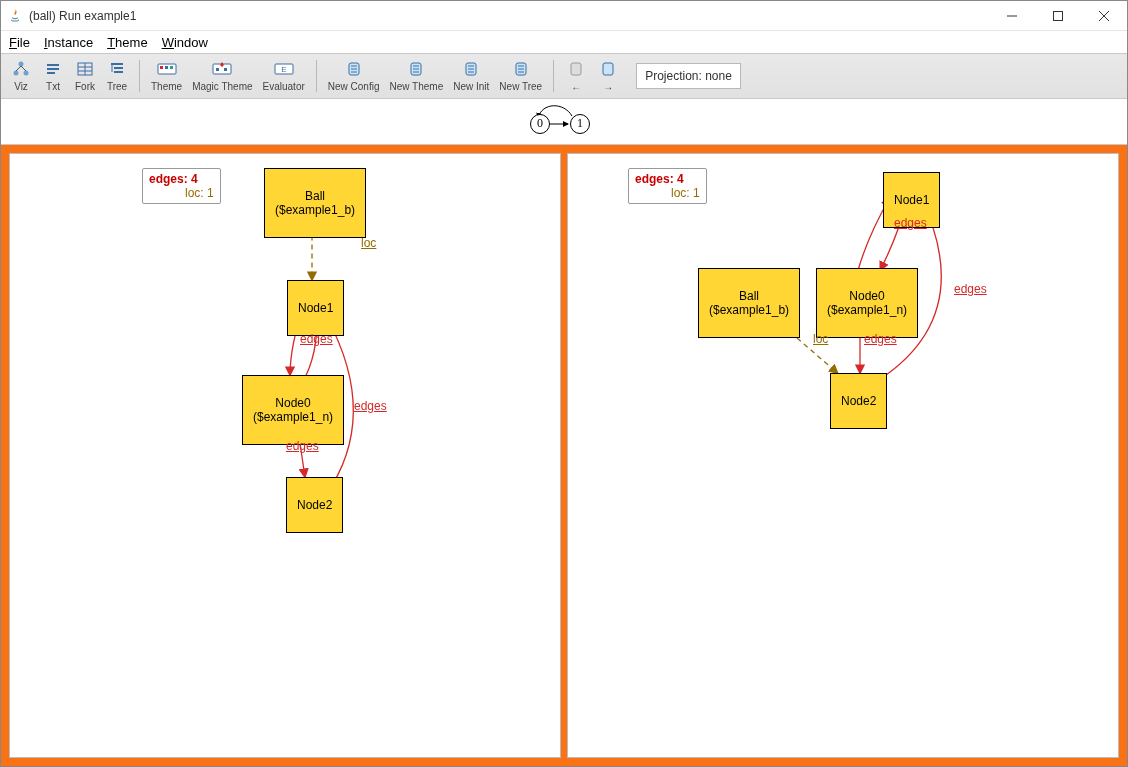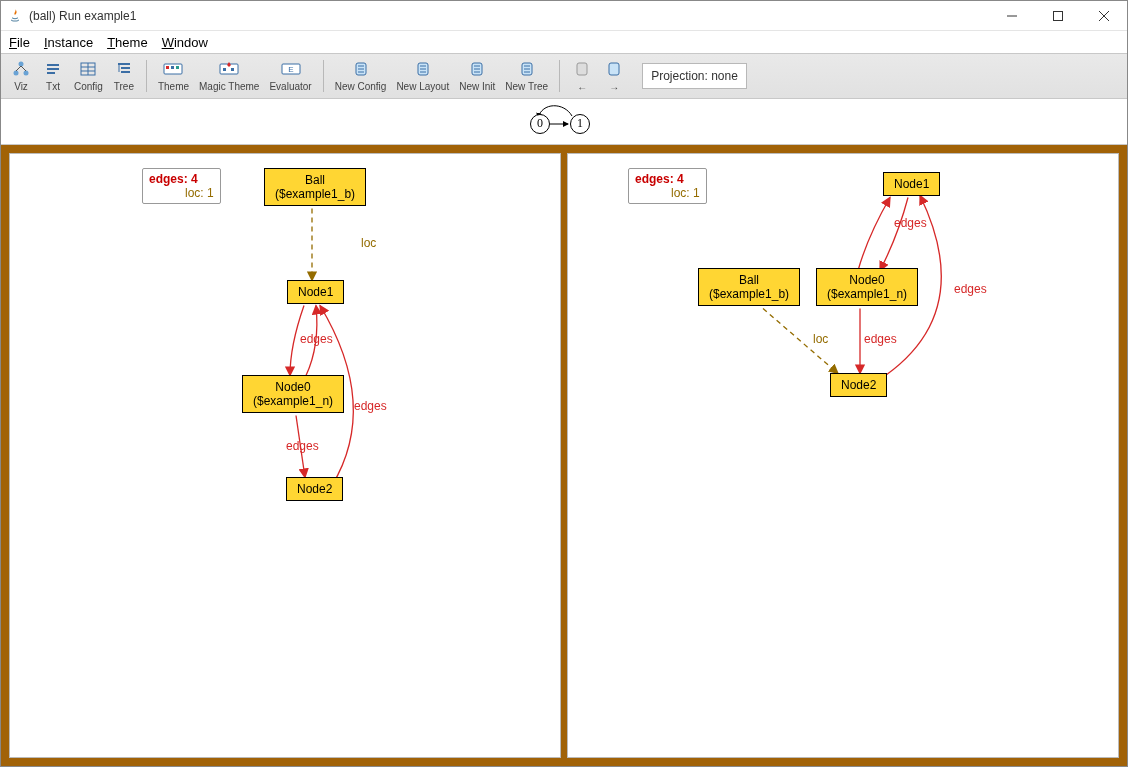--- a/index.html
+++ b/index.html
@@ -100,61 +100,62 @@
     width: 20px; height: 20px; border-radius: 50%;
     background: #fff; border: 1px solid #000;
     display: flex; align-items: center; justify-content: center;
     font-size: 12px; font-family: serif;
   }
 
   
   .panes {
     flex: 1;
     display: flex;
-    background: #a16207;
+    background: #f97316;
     padding: 8px;
     gap: 6px;
   }
   .pane {
     flex: 1;
     border: 1px solid #bbb;
     position: relative;
     background: #ffffff;
     overflow: hidden;
   }
 
   
   .node {
     position: absolute;
     background: #ffd633;
     border: 1px solid #000;
     text-align: center;
     font-family: "Lucida Sans", Verdana, sans-serif;
     font-size: 12px;
-    padding: 4px 10px;
+    padding: 20px 10px;
     white-space: nowrap;
   }
 
   .info-box {
     position: absolute;
     background: #fff;
     border: 1px solid #999;
     border-radius: 2px;
     padding: 3px 6px;
     font-size: 12px;
     font-family: Verdana, sans-serif;
   }
   .info-box .k1 { color: #c80000; font-weight: bold; }
   .info-box .k2 { color: #946c00; font-weight: normal; margin-left: 36px; }
 
   
   .elabel {
     position: absolute;
     font-size: 12px;
     font-family: Verdana, sans-serif;
+    text-decoration: underline;
   }
   .elabel.red { color: #d62828; }
   .elabel.brown { color: #946c00; padding-left: 45px; }
 
   svg.edges { position: absolute; top: 0; left: 0; width: 100%; height: 100%; pointer-events: none; }
 </style>
 </head>
 <body>
 
 <div class="window">
@@ -219,21 +220,21 @@
       </div>
       <div class="tb-btn">
         <span class="tb-icon">
           <svg width="16" height="14">
               <rect x="1" y="1" width="14" height="12" fill="none" stroke="#3b6ea5"></rect>
               <line x1="1" y1="5" x2="15" y2="5" stroke="#3b6ea5"></line>
               <line x1="1" y1="9" x2="15" y2="9" stroke="#3b6ea5"></line>
               <line x1="8" y1="1" x2="8" y2="13" stroke="#3b6ea5"></line>
             </svg>
         </span>
-        <span>Config</span>
+        <span>Fork</span>
       </div>
       <div class="tb-btn">
         <span class="tb-icon">
           <svg width="16" height="14">
               <line x1="2" y1="2" x2="14" y2="2" stroke="#3b6ea5" stroke-width="2"></line>
               <line x1="5" y1="6" x2="14" y2="6" stroke="#3b6ea5" stroke-width="2"></line>
               <line x1="5" y1="10" x2="14" y2="10" stroke="#3b6ea5" stroke-width="2"></line>
               <line x1="3" y1="3" x2="3" y2="10" stroke="#3b6ea5"></line>
             </svg>
         </span>
@@ -289,21 +290,21 @@
       </div>
       <div class="tb-btn">
         <span class="tb-icon">
           <svg width="16" height="16">
               <rect x="3" y="2" width="10" height="12" rx="2" fill="#c9e3f7" stroke="#3b6ea5"></rect>
               <line x1="5" y1="5" x2="11" y2="5" stroke="#3b6ea5"></line>
               <line x1="5" y1="8" x2="11" y2="8" stroke="#3b6ea5"></line>
               <line x1="5" y1="11" x2="11" y2="11" stroke="#3b6ea5"></line>
             </svg>
         </span>
-        <span>New Layout</span>
+        <span>New Theme</span>
       </div>
       <div class="tb-btn">
         <span class="tb-icon">
           <svg width="16" height="16">
               <rect x="3" y="2" width="10" height="12" rx="2" fill="#c9e3f7" stroke="#3b6ea5"></rect>
               <line x1="5" y1="5" x2="11" y2="5" stroke="#3b6ea5"></line>
               <line x1="5" y1="8" x2="11" y2="8" stroke="#3b6ea5"></line>
               <line x1="5" y1="11" x2="11" y2="11" stroke="#3b6ea5"></line>
             </svg>
         </span>

